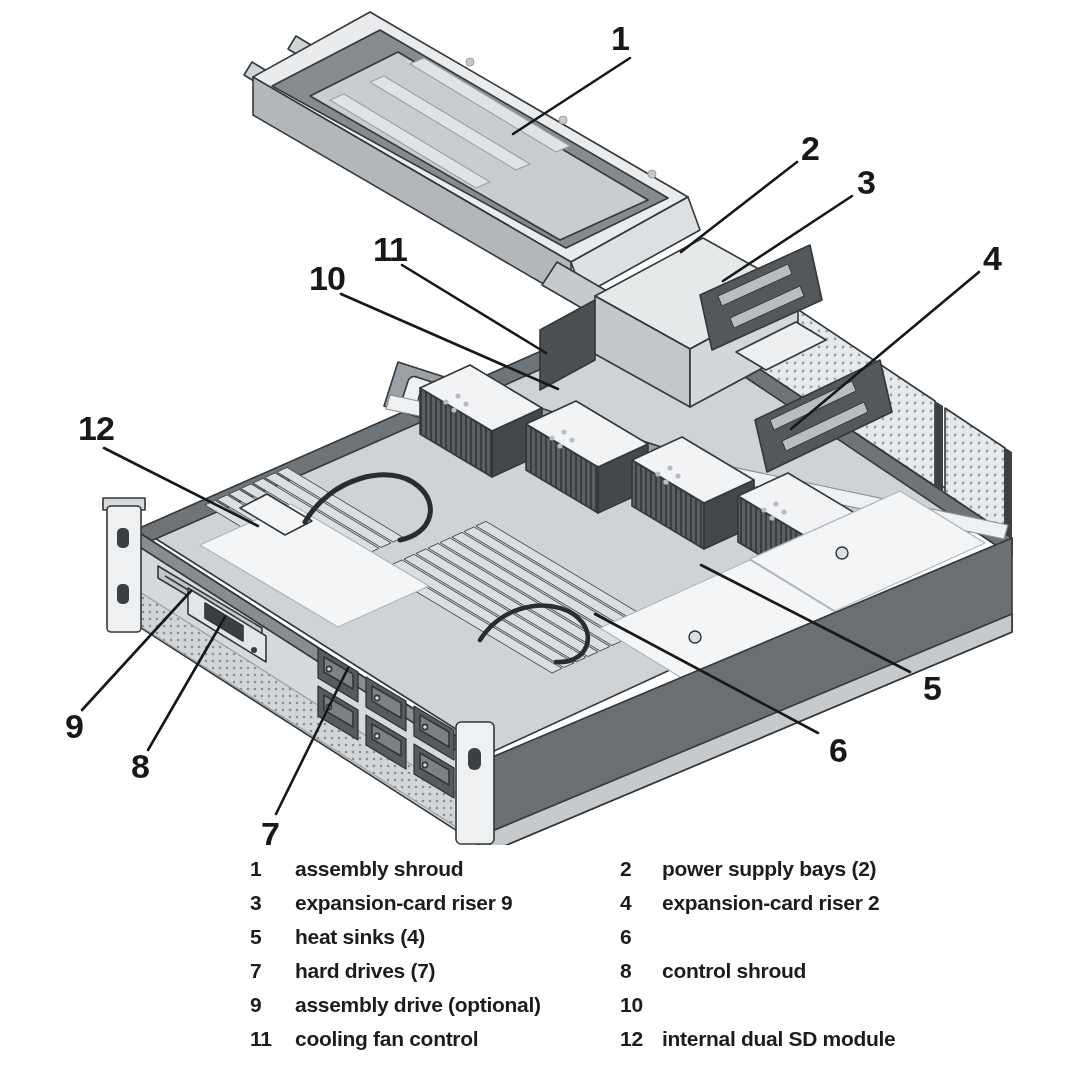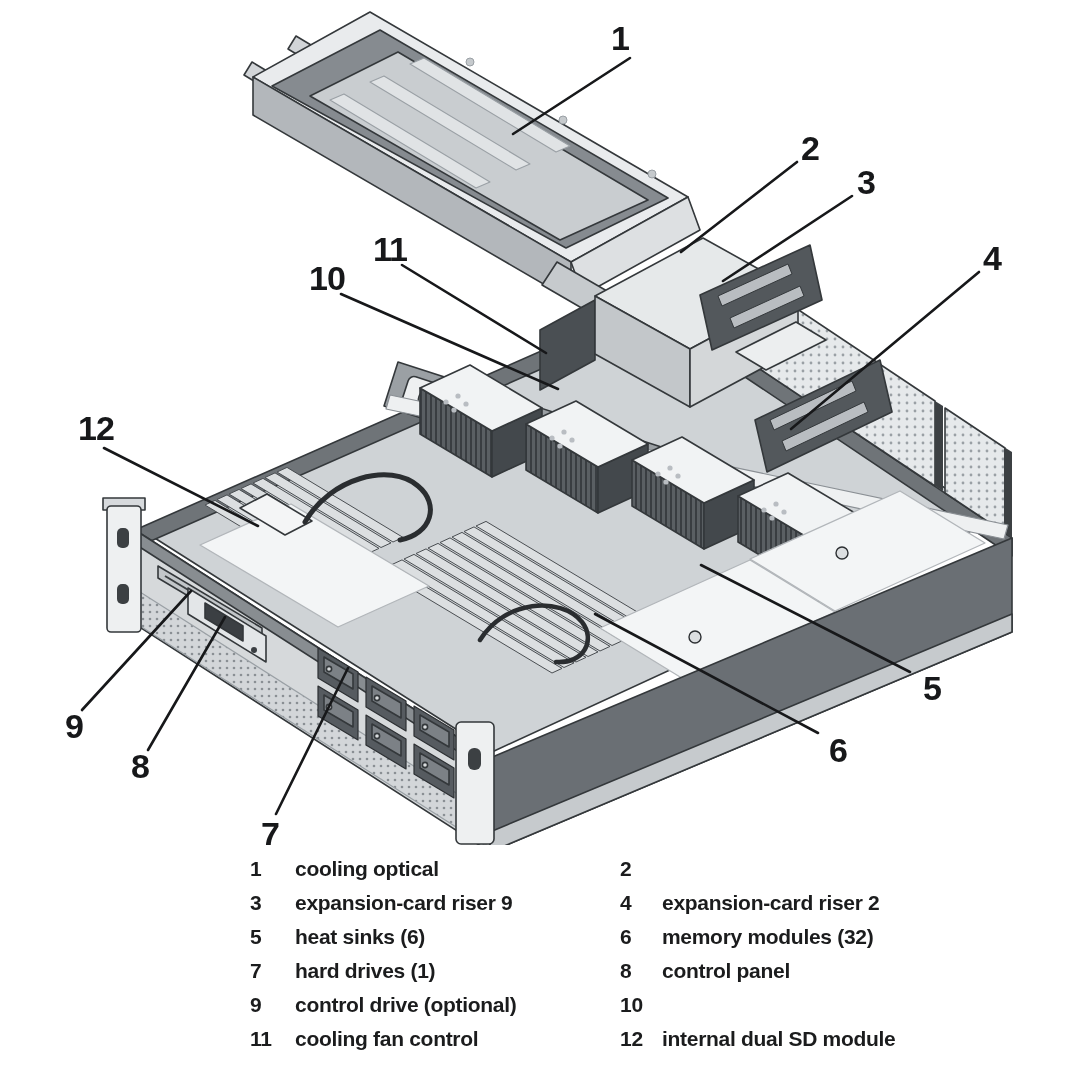--- a/index.html
+++ b/index.html
@@ -259,44 +259,44 @@
     <text class="callout-num" x="74" y="738">9</text>
     <text class="callout-num" x="327" y="290">10</text>
     <text class="callout-num" x="390" y="261">11</text>
     <text class="callout-num" x="96" y="440">12</text>
   </g>
 </svg>
 
 <div class="legend">
   <div class="pad"></div>
   <div class="cell" ,="">1</div>
-  <div class="cell">cooling optical</div>
+  <div class="cell">assembly shroud</div>
   <div class="cell">2</div>
+  <div class="cell">power supply bays (2)</div>
 
   <div class="pad"></div>
   <div class="cell">3</div>
   <div class="cell">expansion-card riser 9</div>
   <div class="cell">4</div>
   <div class="cell">expansion-card riser 2</div>
 
   <div class="pad"></div>
   <div class="cell">5</div>
-  <div class="cell">heat sinks (6)</div>
+  <div class="cell">heat sinks (4)</div>
   <div class="cell">6</div>
-  <div class="cell">memory modules (32)</div>
 
   <div class="pad"></div>
   <div class="cell">7</div>
-  <div class="cell">hard drives (1)</div>
+  <div class="cell">hard drives (7)</div>
   <div class="cell">8</div>
-  <div class="cell">control panel</div>
+  <div class="cell">control shroud</div>
 
   <div class="pad"></div>
   <div class="cell">9</div>
-  <div class="cell">control drive (optional)</div>
+  <div class="cell">assembly drive (optional)</div>
   <div class="cell">10</div>
 
   <div class="pad"></div>
   <div class="cell">11</div>
   <div class="cell">cooling fan control</div>
   <div class="cell">12</div>
   <div class="cell">internal dual SD module</div>
 </div>
 
 </div>

